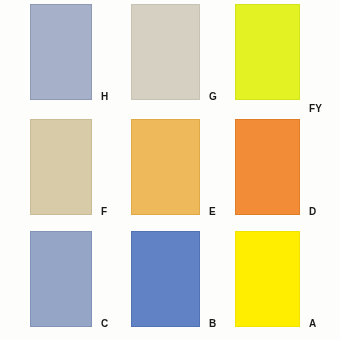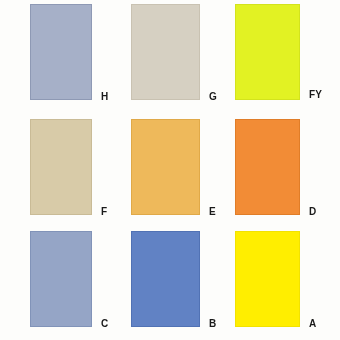--- a/index.html
+++ b/index.html
@@ -62,21 +62,21 @@
     <div class="swatch-label" style="left: 71px; top: 88px; color: rgb(26, 26, 26);">H</div>
   </div>
 
   <div class="swatch-cell col-1 row-0">
     <div class="swatch-chip" style="width: 69px; height: 96px; background: rgb(214, 208, 194); box-shadow: rgb(201, 194, 178) 0px 0px 0px 1px inset;"></div>
     <div class="swatch-label" style="left: 78px; top: 88px; color: rgb(26, 26, 26);">G</div>
   </div>
 
   <div class="swatch-cell col-2 row-0">
     <div class="swatch-chip" style="width: 65px; height: 96px; background: rgb(226, 242, 35); box-shadow: rgb(211, 227, 29) 0px 0px 0px 1px inset;"></div>
-    <div class="swatch-label" style="left: 74px; top: 86px; color: rgb(26, 26, 26);">FY</div>
+    <div class="swatch-label" style="left: 74px; top: 100px; color: rgb(26, 26, 26);">FY</div>
   </div>
 
   <div class="swatch-cell col-0 row-1">
     <div class="swatch-chip" style="width: 62px; height: 96px; background: rgb(216, 203, 168); box-shadow: rgb(201, 187, 150) 0px 0px 0px 1px inset;"></div>
     <div class="swatch-label" style="left: 71px; top: 88px; color: rgb(26, 26, 26);">F</div>
   </div>
 
   <div class="swatch-cell col-1 row-1">
     <div class="swatch-chip" style="width: 69px; height: 96px; background: rgb(238, 185, 91); box-shadow: rgb(224, 169, 72) 0px 0px 0px 1px inset;"></div>
     <div class="swatch-label" style="left: 78px; top: 88px; color: rgb(26, 26, 26);">E</div>

